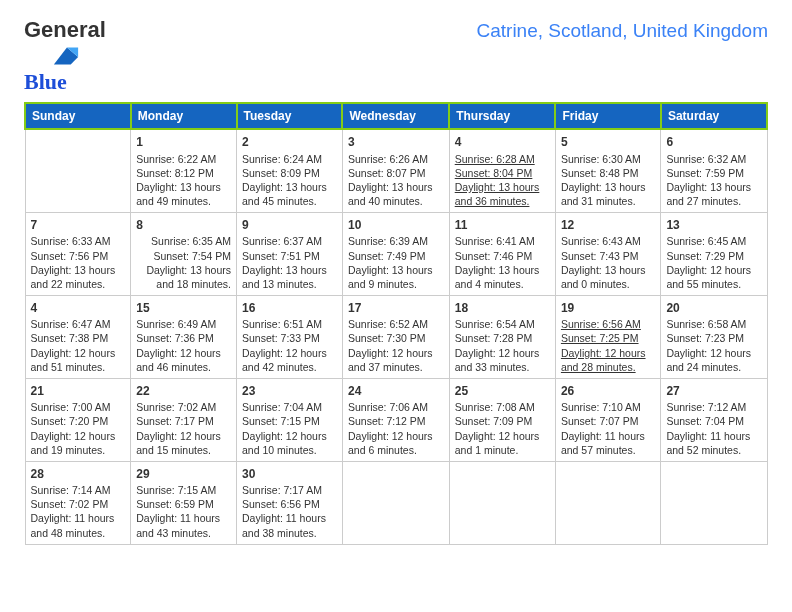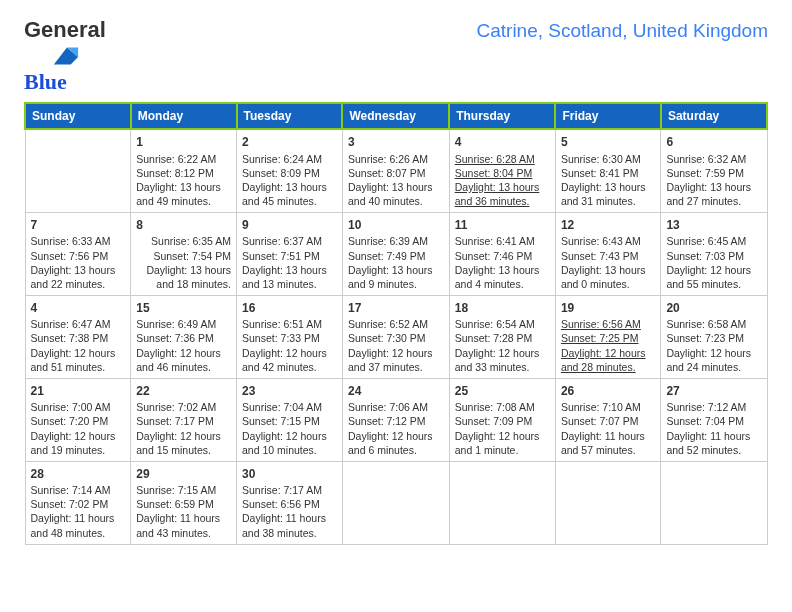--- a/index.html
+++ b/index.html
@@ -149,21 +149,21 @@
           </td>
           <td>
             <span class="day-num">4</span>
             <div class="day-info" style="white-space: pre-line; text-decoration: underline;">Sunrise: 6:28 AM
 Sunset: 8:04 PM
 Daylight: 13 hours and 36 minutes.</div>
           </td>
           <td>
             <span class="day-num">5</span>
             <div class="day-info" style="white-space: pre-line;">Sunrise: 6:30 AM
-Sunset: 8:41 PM
+Sunset: 8:48 PM
 Daylight: 13 hours and 31 minutes.</div>
           </td>
           <td>
             <span class="day-num">6</span>
             <div class="day-info" style="white-space: pre-line;">Sunrise: 6:32 AM
 Sunset: 7:59 PM
 Daylight: 13 hours and 27 minutes.</div>
           </td>
         </tr>
         <tr>
@@ -199,21 +199,21 @@
           </td>
           <td>
             <span class="day-num">12</span>
             <div class="day-info" style="white-space: pre-line;">Sunrise: 6:43 AM
 Sunset: 7:43 PM
 Daylight: 13 hours and 0 minutes.</div>
           </td>
           <td>
             <span class="day-num">13</span>
             <div class="day-info" style="white-space: pre-line;">Sunrise: 6:45 AM
-Sunset: 7:03 PM
+Sunset: 7:29 PM
 Daylight: 12 hours and 55 minutes.</div>
           </td>
         </tr>
         <tr>
           <td>
             <span class="day-num">4</span>
             <div class="day-info" style="white-space: pre-line;">Sunrise: 6:47 AM
 Sunset: 7:38 PM
 Daylight: 12 hours and 51 minutes.</div>
           </td>

